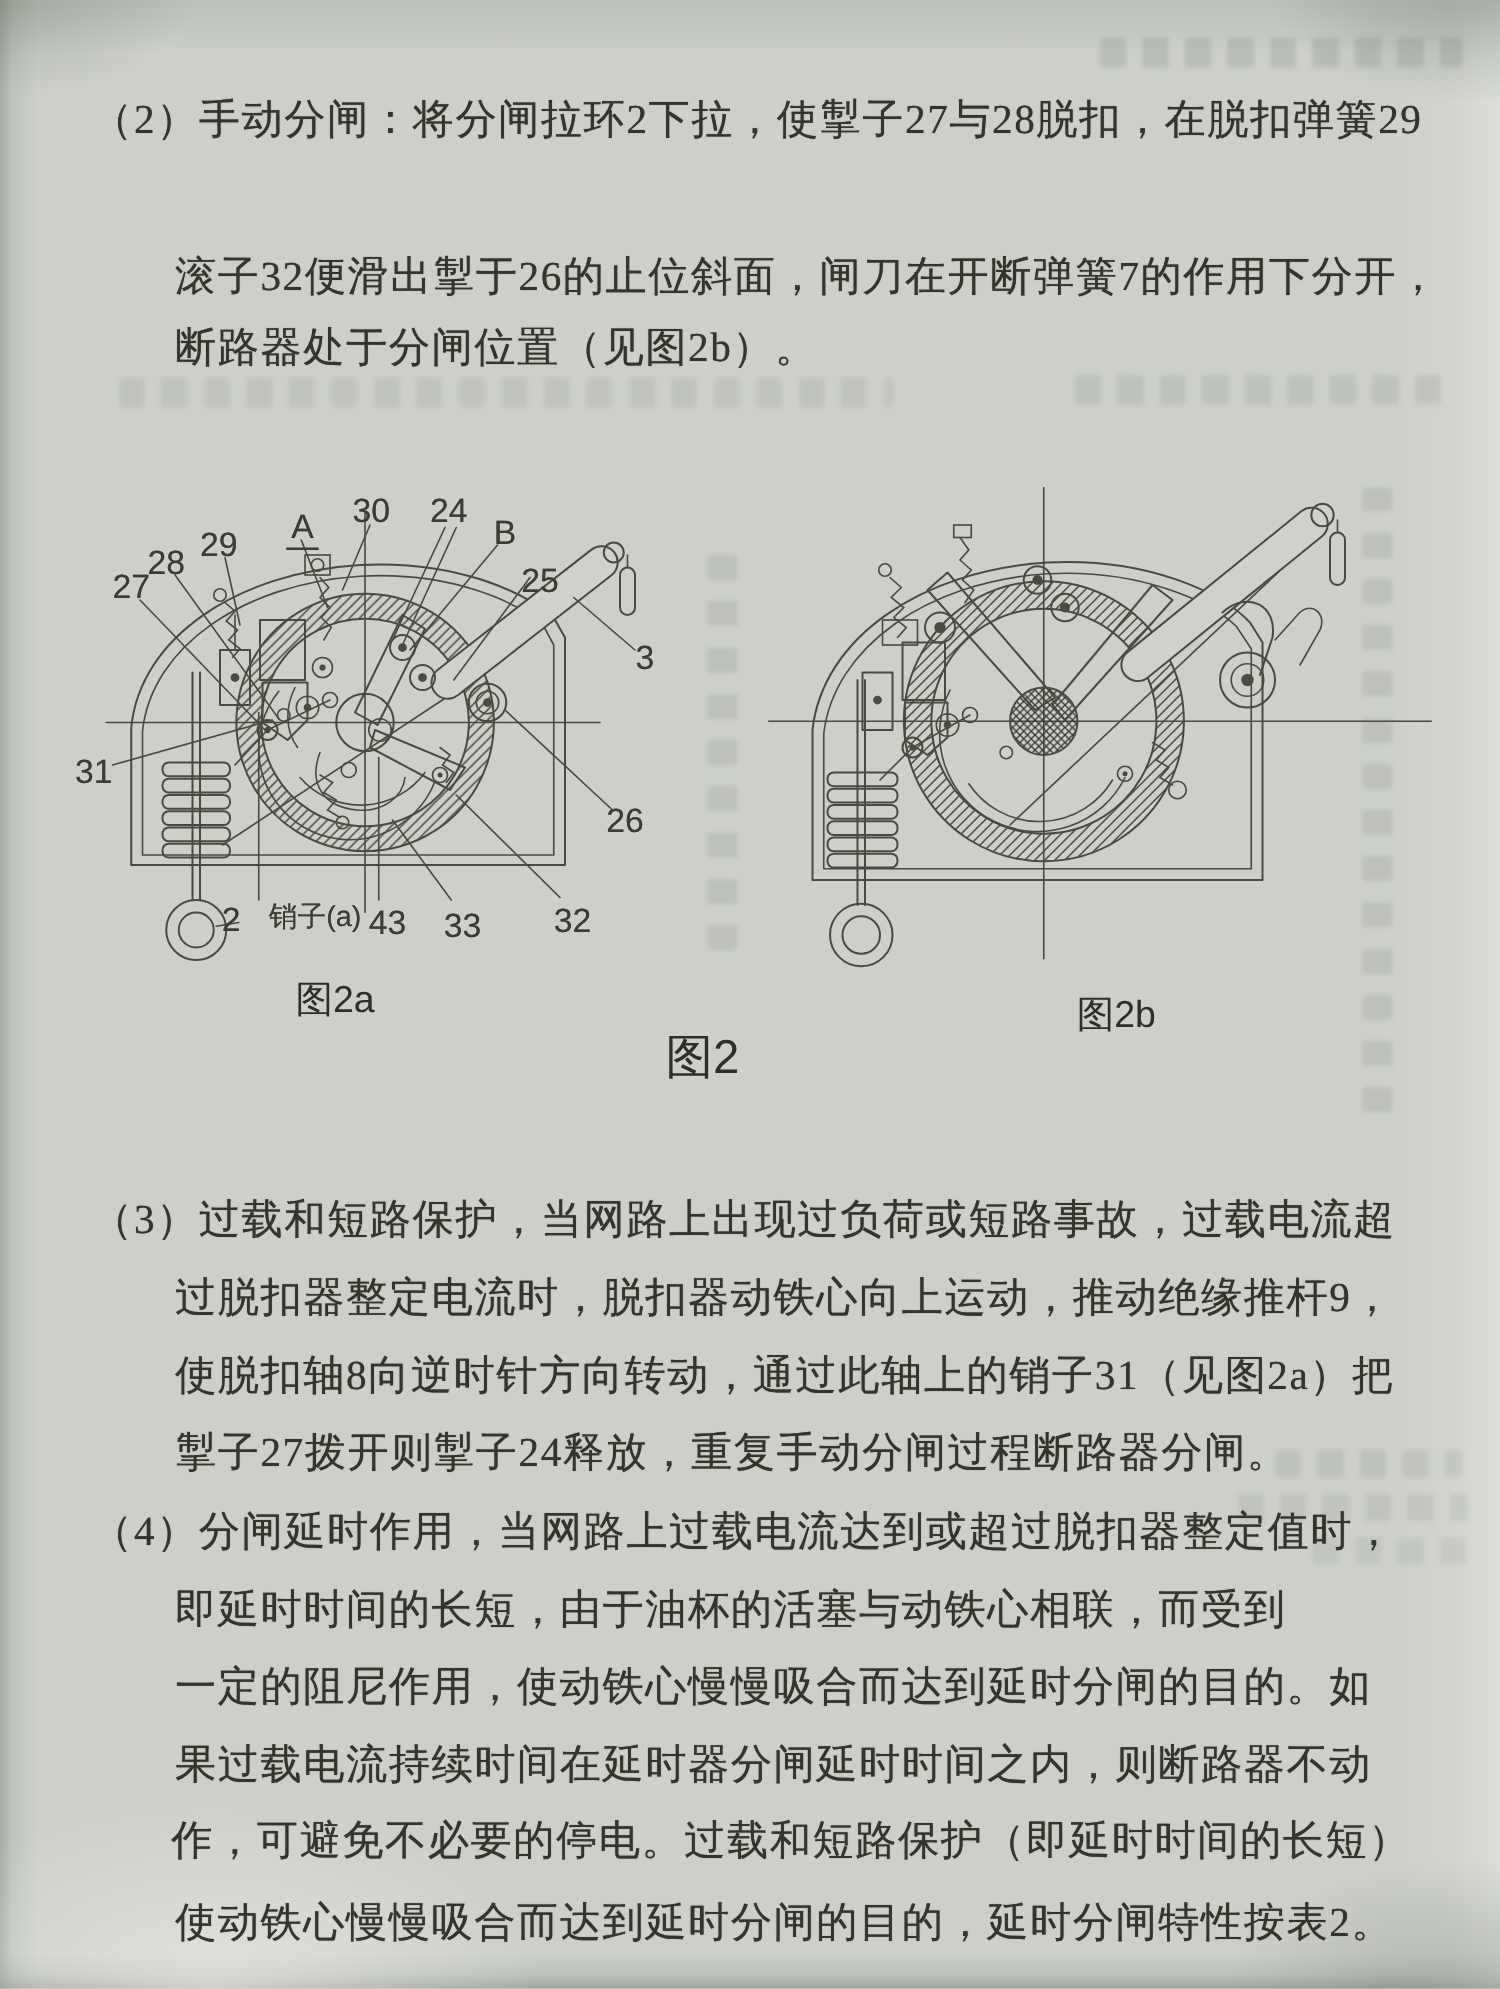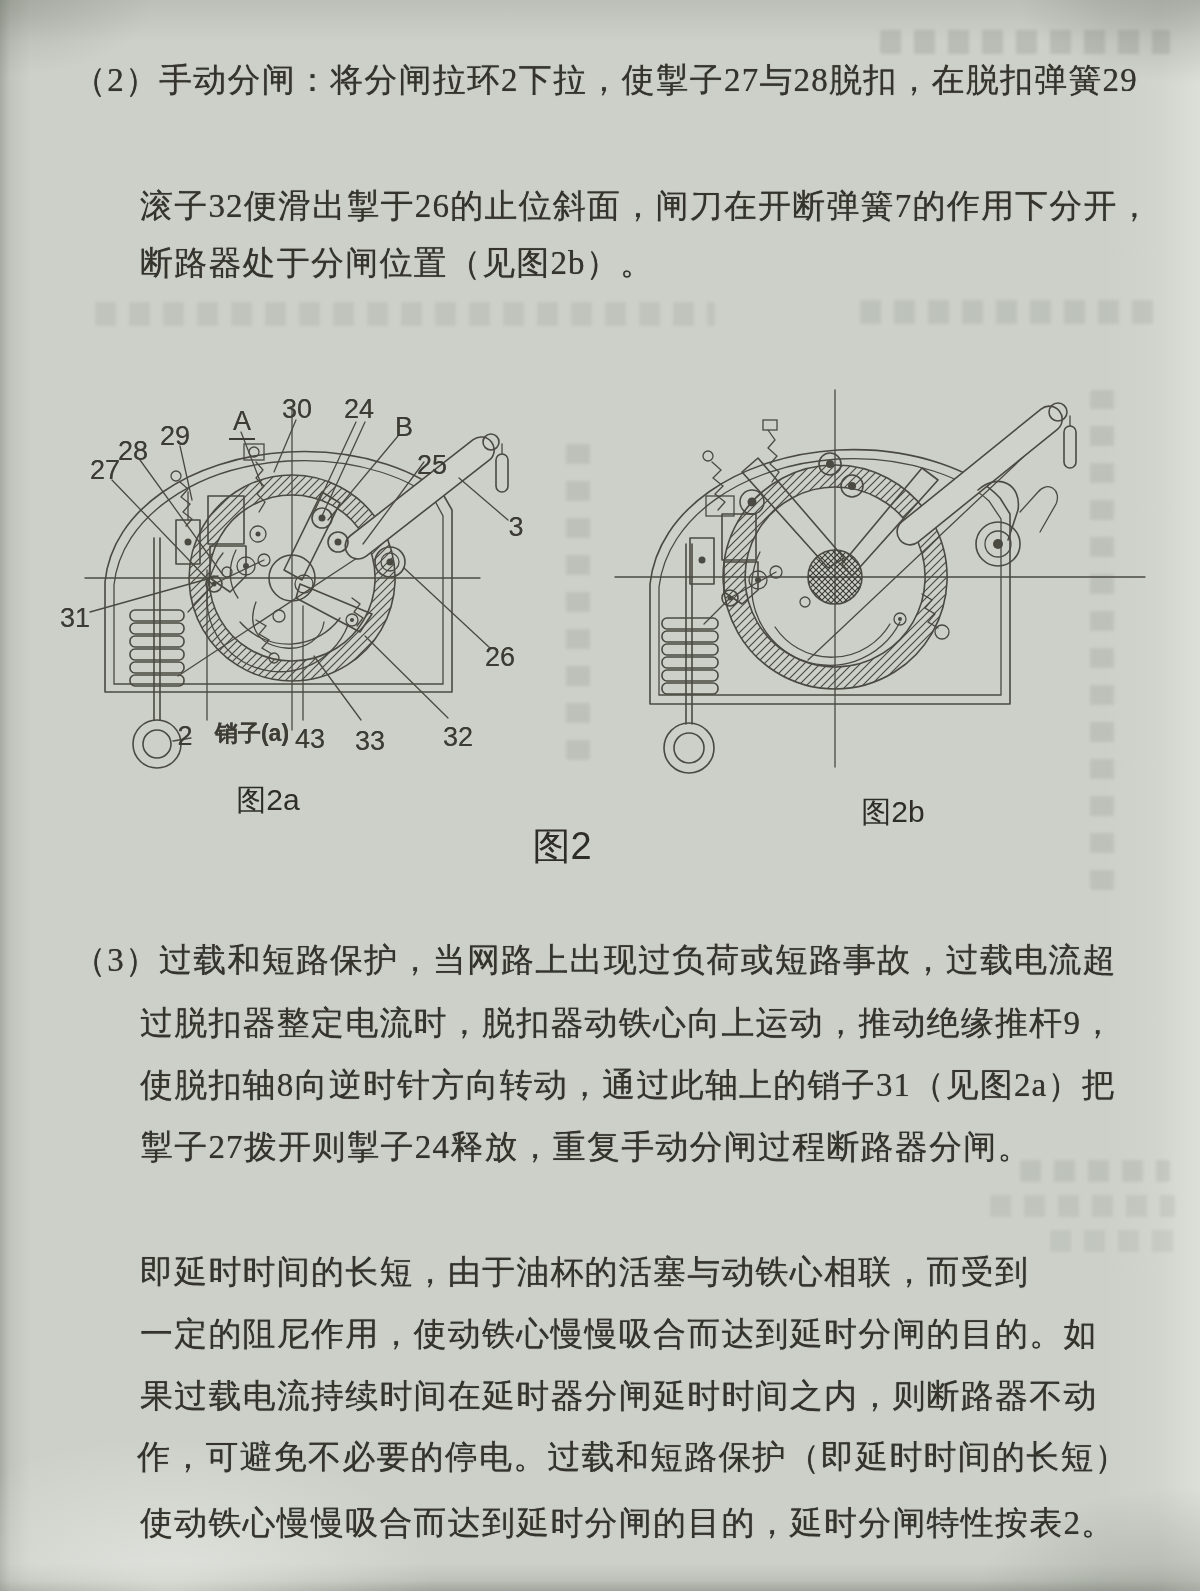--- a/index.html
+++ b/index.html
@@ -20,32 +20,33 @@
     font-family:"Liberation Serif","DejaVu Serif",serif;
   }
   .txt{
     position:absolute;
     font-size:33px;
     line-height:40px;
     color:#34332c;
     letter-spacing:1.2px;
     white-space:nowrap;
     text-shadow:0 0 .7px rgba(42,42,36,.75);
+    margin-top:16px;
   }
   .fig-svg{position:absolute;}
   .flab{
     position:absolute;
     transform:translate(-50%,-50%);
     font-family:"Liberation Sans","DejaVu Sans",sans-serif;
     font-size:27px;
     color:#3c3b34;
     white-space:nowrap;
     text-shadow:0 0 .5px rgba(50,50,44,.7);
   }
-  .flab-cn{font-size:23px;font-weight:bold;}
+  .flab-cn{font-size:23px;font-weight:normal;}
   .flab-underline{border-bottom:2px solid #3c3b34;padding:0 4px 1px 4px;}
   .caption{
     position:absolute;
     transform:translate(-50%,-50%);
     font-family:"Liberation Sans","DejaVu Sans",sans-serif;
     font-weight:normal;
     color:#2e2d27;
     white-space:nowrap;
   }
   .caption-sub{font-size:30px;}
@@ -292,19 +293,20 @@
 
   <div class="caption caption-sub" style="left:268px;top:800px">图2a</div>
   <div class="caption caption-sub" style="left:893px;top:812px">图2b</div>
   <div class="caption caption-main" style="left:562px;top:846px">图2</div>
 
   <div class="txt" style="left:73px;top:940px">（3）过载和短路保护，当网路上出现过负荷或短路事故，过载电流超</div>
   <div class="txt" style="left:140px;top:1003px">过脱扣器整定电流时，脱扣器动铁心向上运动，推动绝缘推杆9，</div>
   <div class="txt" style="left:140px;top:1065px">使脱扣轴8向逆时针方向转动，通过此轴上的销子31（见图2a）把</div>
   <div class="txt" style="left:140px;top:1127px">掣子27拨开则掣子24释放，重复手动分闸过程断路器分闸。</div>
 
+  <div class="txt" style="left:73px;top:1190px">（4）分闸延时作用，当网路上过载电流达到或超过脱扣器整定值时，</div>
   <div class="txt" style="left:140px;top:1252px">即延时时间的长短，由于油杯的活塞与动铁心相联，而受到</div>
   <div class="txt" style="left:140px;top:1314px">一定的阻尼作用，使动铁心慢慢吸合而达到延时分闸的目的。如</div>
   <div class="txt" style="left:140px;top:1376px">果过载电流持续时间在延时器分闸延时时间之内，则断路器不动</div>
   <div class="txt" style="left:137px;top:1437px">作，可避免不必要的停电。过载和短路保护（即延时时间的长短）</div>
   <div class="txt" style="left:140px;top:1503px">使动铁心慢慢吸合而达到延时分闸的目的，延时分闸特性按表2。</div>
 
 </div>
 
 </body></html>

